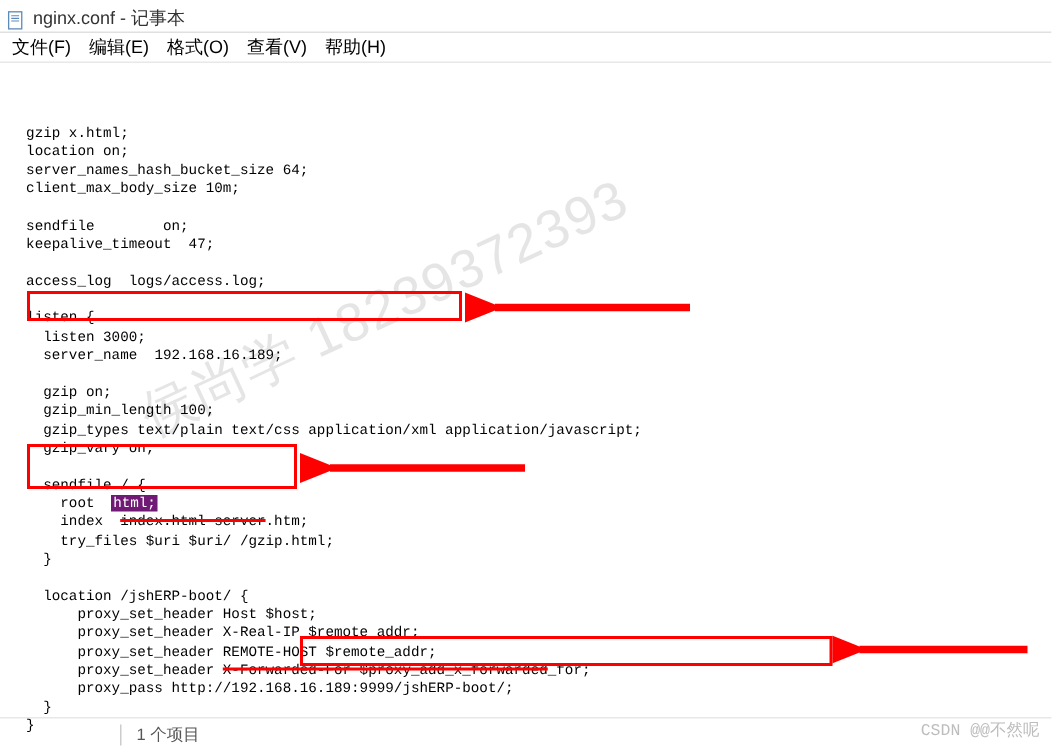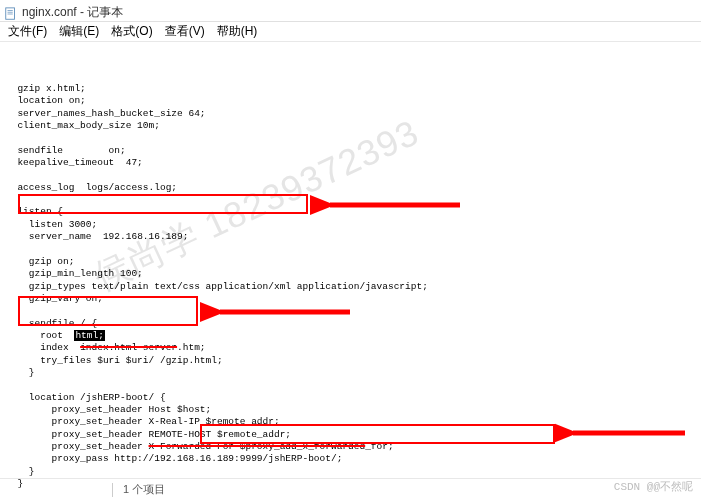--- a/index.html
+++ b/index.html
@@ -6,24 +6,24 @@
   body { font-family: "Microsoft YaHei", SimSun, sans-serif; font-size: 12px; background: #fff; color: #000; overflow: hidden; }
   .titlebar { height: 22px; background: #fff; border-bottom: 1px solid #e0e0e0; display: flex; align-items: flex-end; padding: 0 4px; }
   .title-icon { width: 14px; height: 14px; margin-right: 4px; display: inline-flex; align-items: center; justify-content: center; }
   .title-text { font-size: 12px; color: #333; }
   .menubar { height: 20px; display: flex; align-items: center; padding: 0 2px; border-bottom: 1px solid #e8e8e8; }
   .menu-item { padding: 18px 6px; font-size: 12px; color: #000; cursor: default; }
   .content { position: relative; padding: 4px 6px; font-family: "Courier New", monospace; font-size: 9.5px; line-height: 1.3; white-space: pre; color: #000; height: 448px; overflow: hidden; }
   .watermark { position: absolute; top: 140px; left: 80px; font-size: 36px; color: #e5e5e5; transform: rotate(-25deg); pointer-events: none; font-family: Arial, sans-serif; letter-spacing: 1px; z-index: 0; }
   .code-body { position: relative; z-index: 1; }
   .box { position: absolute; border: 2px solid #ff0000; z-index: 2; pointer-events: none; }
-  .sel { background: #000000; color: #fff; padding: 0 1px; }
+  .sel { background: #701a75; color: #fff; padding: 0 1px; }
   .strike { text-decoration: line-through; text-decoration-color: #ff0000; text-decoration-thickness: 1.5px; }
   .arrow { position: absolute; z-index: 3; pointer-events: none; }
-  .statusbar { position: absolute; bottom: 0; left: 0; right: 0; height: 22px; border-top: 1px solid #e8e8e8; display: flex; align-items: center; padding: 0 112px; font-size: 11px; color: #555; }
+  .statusbar { position: absolute; bottom: 0; left: 0; right: 0; height: 22px; border-top: 1px solid #e8e8e8; display: flex; align-items: center; padding: 0 80px; font-size: 11px; color: #555; }
   .status-divider { width: 1px; height: 14px; background: #ccc; margin-right: 10px; }
   .credit { position: absolute; bottom: 6px; right: 8px; font-size: 11px; color: #bdbdbd; font-family: Liberation Mono, monospace; }
 </style>
 </head>
 <body>
 
 <div class="titlebar">
   <span class="title-icon">
     <svg width="14" height="14" viewBox="0 0 16 16">
         <rect x="2" y="1" width="10" height="13" fill="#fff" stroke="#5b8bb8" stroke-width="1"></rect>

